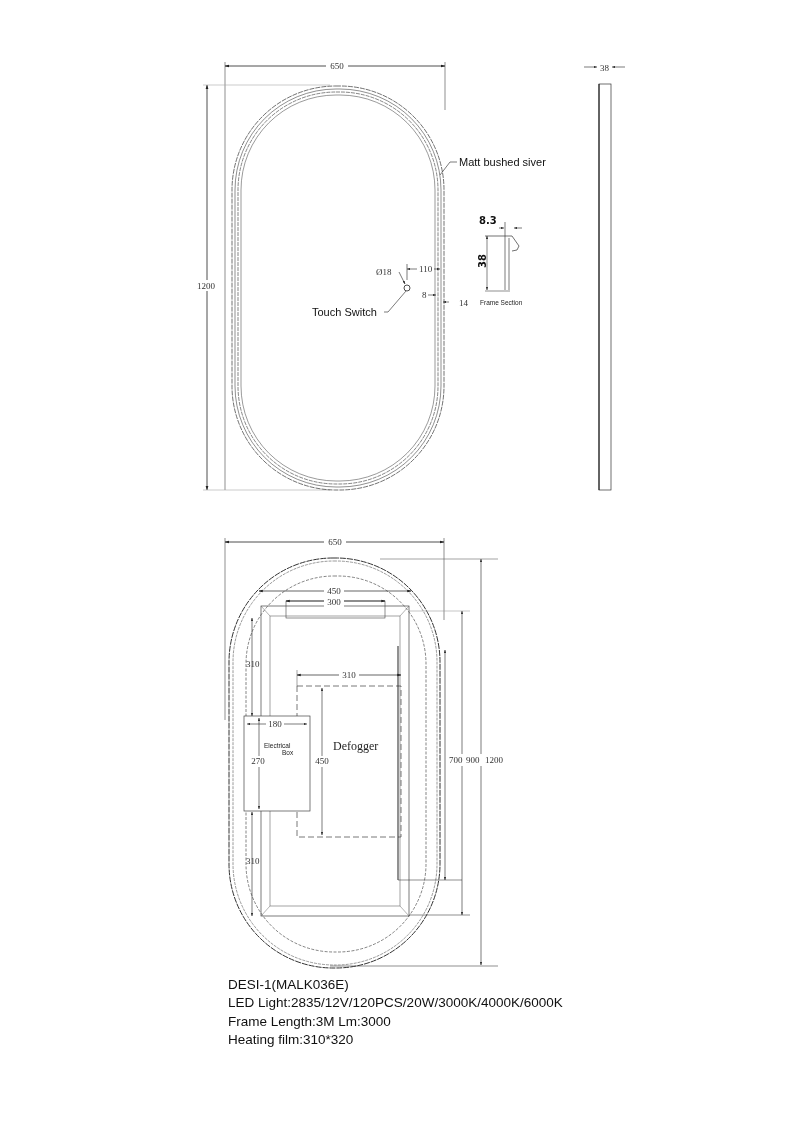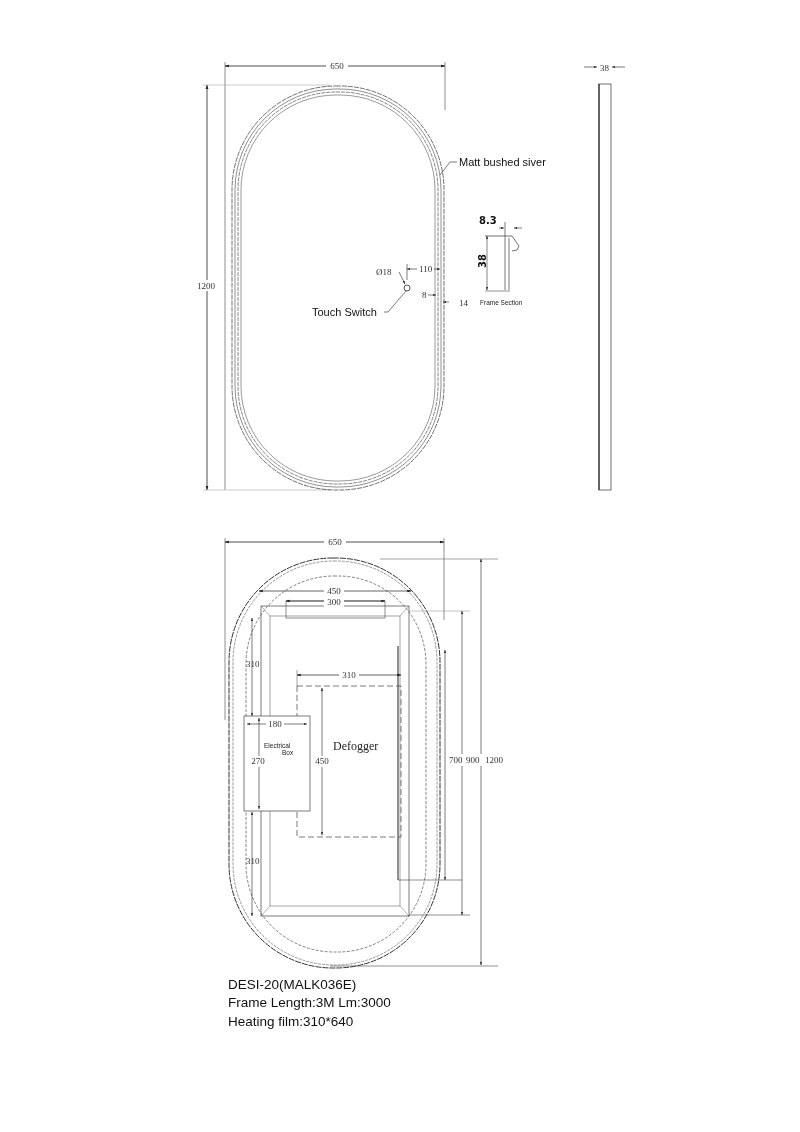--- a/index.html
+++ b/index.html
@@ -150,16 +150,17 @@
     <line x1="380" y1="559" x2="498" y2="559" stroke="#666" stroke-width="0.6"></line>
     <line x1="330" y1="966" x2="498" y2="966" stroke="#444" stroke-width="0.6"></line>
     <rect x="446" y="754" width="56" height="12" fill="#fff"></rect>
     <text class="dim" x="449" y="763">700</text>
     <text class="dim" x="466" y="763">900</text>
     <text class="dim" x="485" y="763">1200</text>
   </g>
 </svg>
 
 <div class="specs">
-  <div>DESI-20(MALK036E)</div>
+  <div>DESI-1(MALK036E)</div>
+  <div>LED Light:2835/12V/120PCS/20W/3000K/4000K/6000K</div>
   <div>Frame Length:3M  Lm:3000</div>
-  <div>Heating film:310*640</div>
+  <div>Heating film:310*320</div>
 </div>
 
 </body></html>

